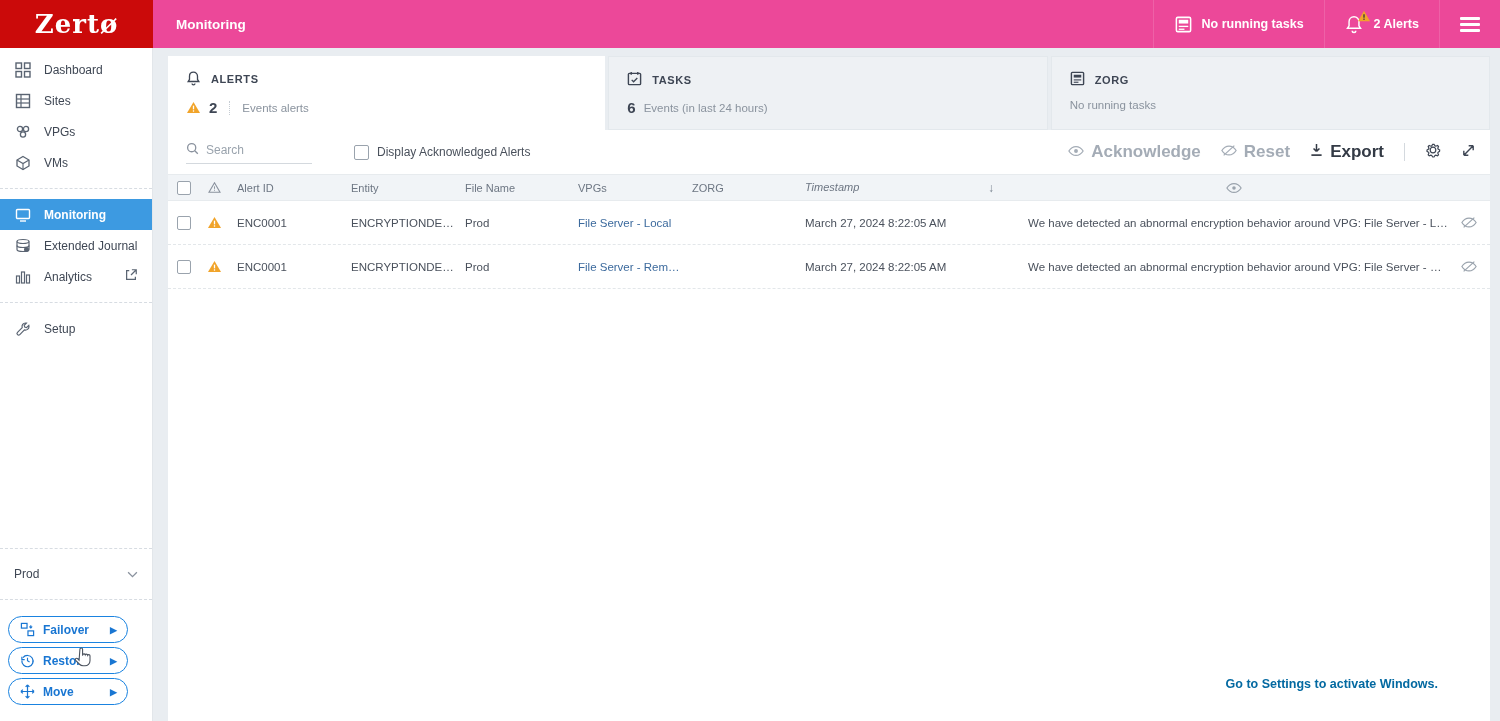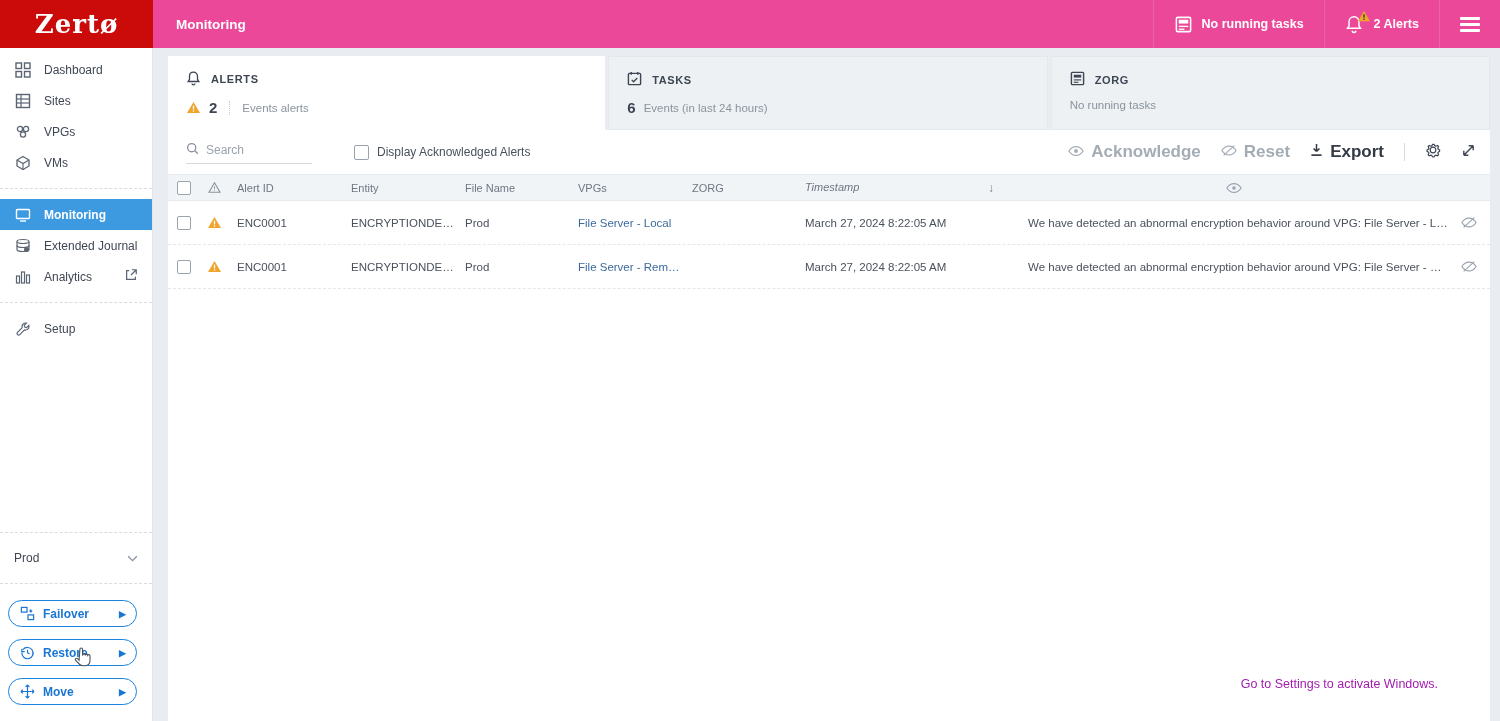--- a/index.html
+++ b/index.html
@@ -23,21 +23,21 @@
   .nav-group { padding:6px 0; }
   .nav-item { height:31px; display:flex; align-items:center; gap:12px; padding:0 14px; font-size:12px; color:#3f4754; cursor:pointer; }
   .nav-item .nicon { width:18px; height:18px; flex:none; color:#5a6472; display:flex; align-items:center; justify-content:center; }
   .nav-item.selected { background:#3d9ae1; color:#ffffff; }
   .nav-item.selected .nicon { color:#ffffff; }
   .nav-item .ext { margin-left:auto; color:#5a6472; }
   .dash-divider { border-top:1px dashed #d7dce2; margin:4px 0; }
   .sidebar-spacer { flex:1; }
   .site-selector { height:42px; display:flex; align-items:center; justify-content:space-between; padding:0 14px; font-size:12px; color:#3f4754; cursor:pointer; }
   .chev { color:#8a929e; }
-  .action-buttons { padding:12px 15px 16px 8px; display:flex; flex-direction:column; gap:12px; }
+  .action-buttons { padding:12px 24px 16px 8px; display:flex; flex-direction:column; gap:4px; }
   .pill-btn { height:27px; border:1.5px solid #1a83e0; border-radius:14px; background:#ffffff; display:flex; align-items:center; gap:8px; padding:0 10px 0 10px; color:#1976d2; font-size:12px; font-weight:bold; cursor:pointer; }
   .pill-btn .bicon { width:16px; height:16px; flex:none; display:flex; align-items:center; justify-content:center; }
   .pill-btn .arrow { margin-left:auto; font-size:9px; }
 
   
   .main { position:absolute; top:48px; left:153px; width:1347px; height:673px; background:#e9edf1; }
   .cards-row { position:absolute; top:8px; left:15px; width:1322px; height:74px; display:flex; gap:3px; }
   .card { flex:1; padding:14px 34px 0 18px; cursor:pointer; }
   .card.active { background:#ffffff; }
   .card.inactive { background:#eef1f4; border:1px solid #e3e8ec; }
@@ -70,21 +70,21 @@
   .cell.center { display:flex; justify-content:center; align-items:center; padding-left:0; }
   .ts-head { display:flex; align-items:flex-start; justify-content:space-between; font-style:italic; padding-right:26px; }
   .sort-arrow { font-style:normal; font-size:12px; color:#7a8591; }
   .trow { height:44px; border-bottom:1px dashed #e3e7ea; font-size:11.5px; color:#4a515c; }
   .link { color:#3c6a9d; cursor:pointer; }
   .warn-tri { display:inline-flex; }
 
   
   .watermark { position:absolute; right:52px; bottom:30px; text-align:left; }
   .wm1 { font-size:19px; color:#b9bec5; }
-  .wm2 { font-size:12.5px; color:#a21caf; margin-top:19px; }
+  .wm2 { font-size:12.5px; color:#0369a1; margin-top:19px;font-weight:bold; }
 
   .cursor-pointer-overlay { position:absolute; left:72px; top:646px; z-index:50; pointer-events:none; }
 </style>
 </head>
 <body>
 
 <div class="topbar">
   <div class="logo-box">
     <span class="logo-text">Zertø</span>
   </div>

